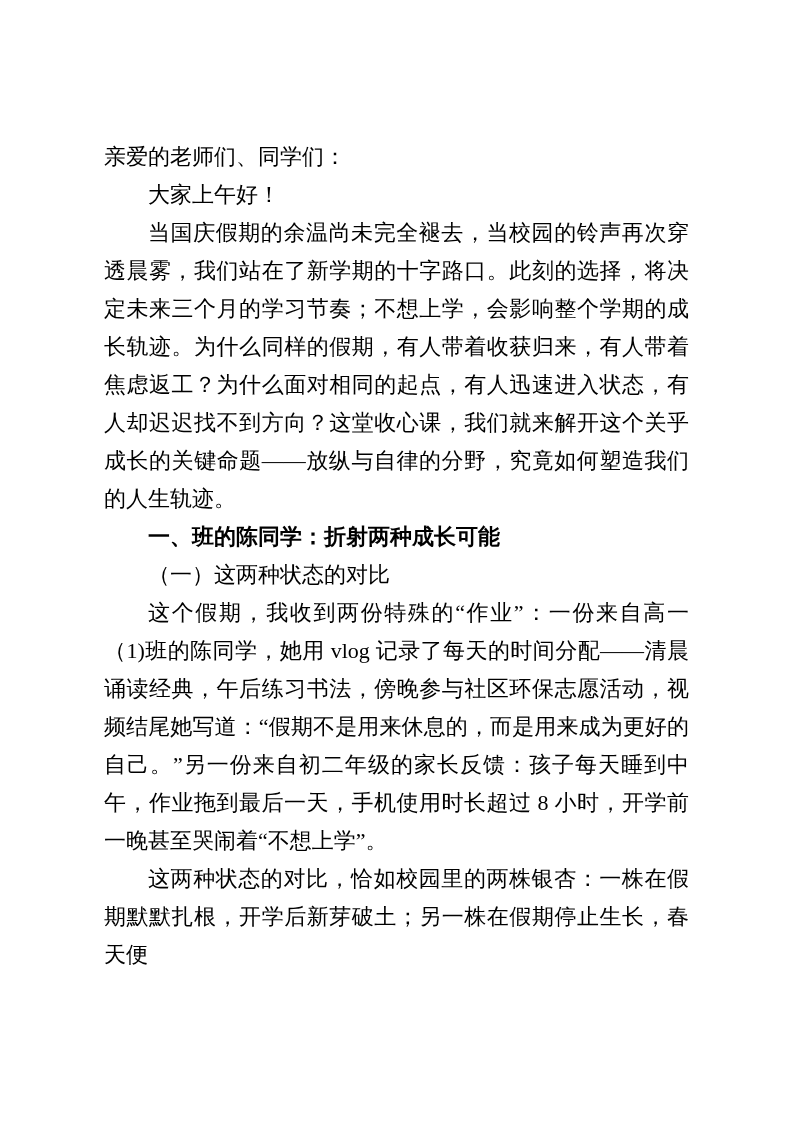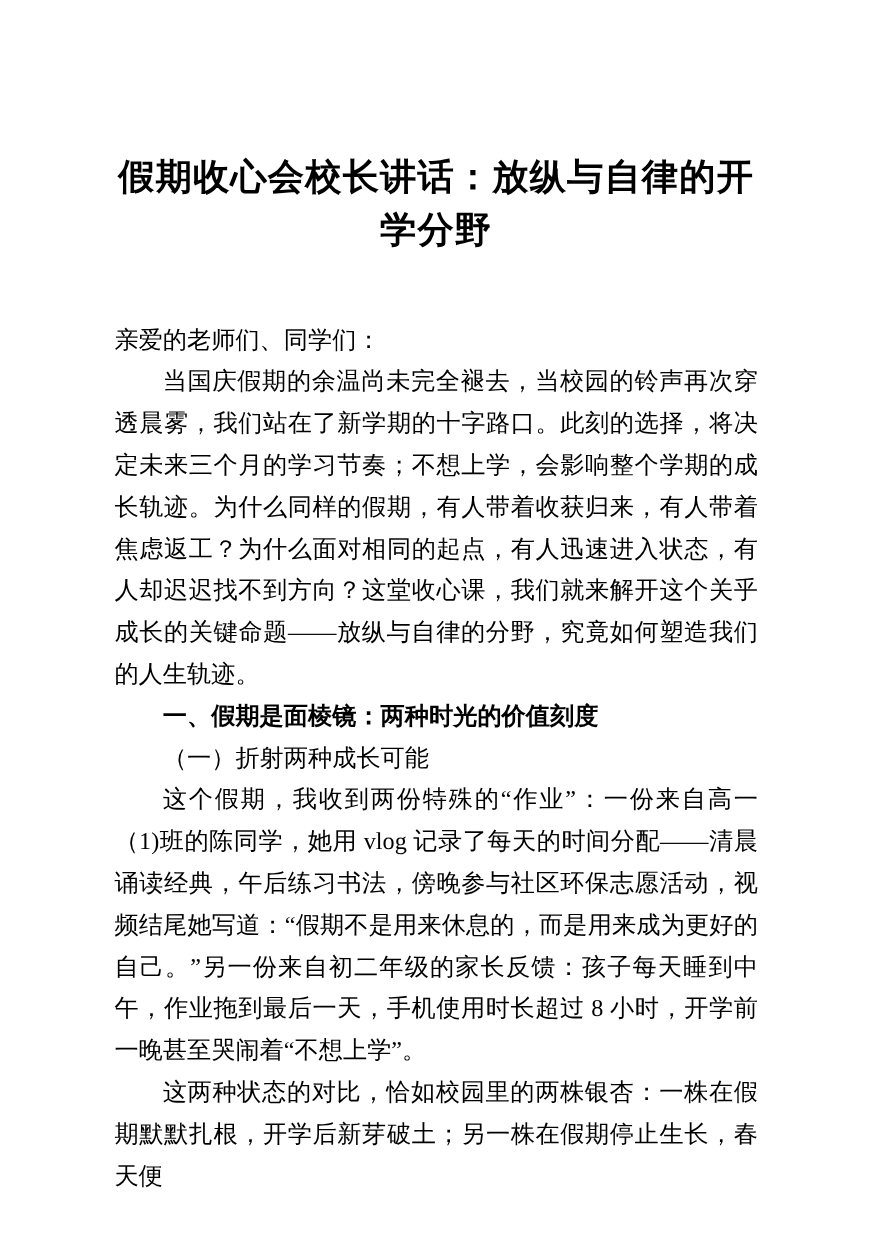--- a/index.html
+++ b/index.html
@@ -38,22 +38,22 @@
     text-indent: 2em;
   }
   .doc-body p.bold {
     font-weight: bold;
   }
 </style>
 </head>
 <body>
 
 <div class="page">
-  <h1 class="doc-title">假期收心会校长讲话：放纵与自律的开学分野</h1>
   <div class="doc-body">
       <p class="">亲爱的老师们、同学们：</p>
+      <p class="indent">大家上午好！</p>
       <p class="indent">当国庆假期的余温尚未完全褪去，当校园的铃声再次穿透晨雾，我们站在了新学期的十字路口。此刻的选择，将决定未来三个月的学习节奏；不想上学，会影响整个学期的成长轨迹。为什么同样的假期，有人带着收获归来，有人带着焦虑返工？为什么面对相同的起点，有人迅速进入状态，有人却迟迟找不到方向？这堂收心课，我们就来解开这个关乎成长的关键命题——放纵与自律的分野，究竟如何塑造我们的人生轨迹。</p>
-      <p class="indent bold">一、假期是面棱镜：两种时光的价值刻度</p>
-      <p class="indent">（一）折射两种成长可能</p>
+      <p class="indent bold">一、班的陈同学：折射两种成长可能</p>
+      <p class="indent">（一）这两种状态的对比</p>
       <p class="indent">这个假期，我收到两份特殊的“作业”：一份来自高一（1)班的陈同学，她用 vlog 记录了每天的时间分配——清晨诵读经典，午后练习书法，傍晚参与社区环保志愿活动，视频结尾她写道：“假期不是用来休息的，而是用来成为更好的自己。”另一份来自初二年级的家长反馈：孩子每天睡到中午，作业拖到最后一天，手机使用时长超过 8 小时，开学前一晚甚至哭闹着“不想上学”。</p>
       <p class="indent">这两种状态的对比，恰如校园里的两株银杏：一株在假期默默扎根，开学后新芽破土；另一株在假期停止生长，春天便</p>
     </div>
 </div>
 
 </body></html>

